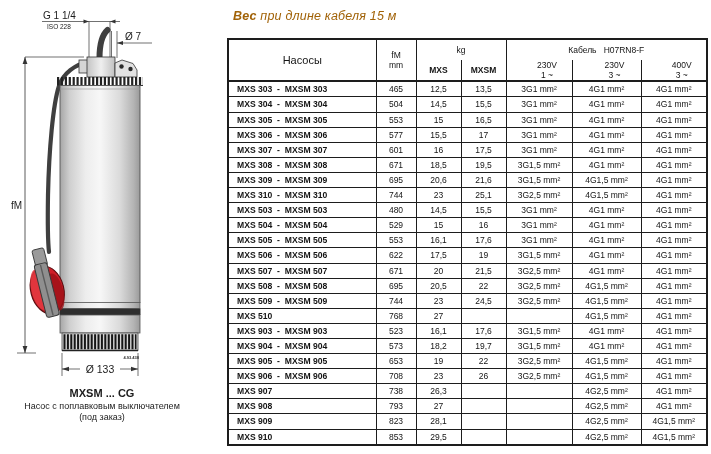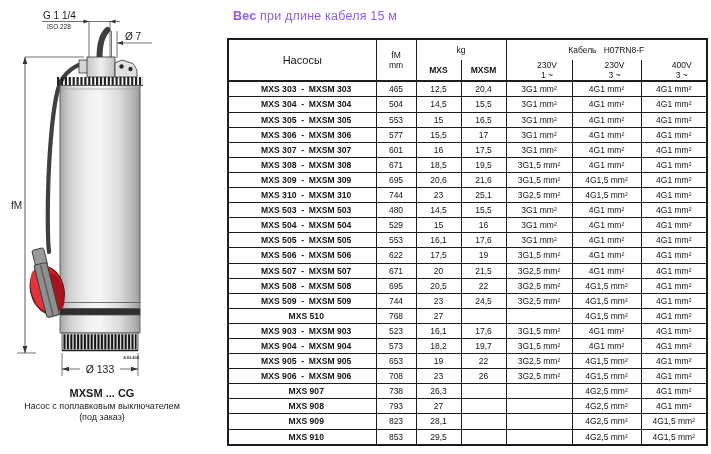--- a/index.html
+++ b/index.html
@@ -1,41 +1,41 @@
 <!DOCTYPE html>
 <html><head>
 <meta charset="utf-8">
 <style>
   html,body{margin:0;padding:0;background:#fff;}
   .page{position:relative;width:711px;height:454px;background:#ffffff;overflow:hidden;
         font-family:"Liberation Sans","DejaVu Sans",sans-serif;color:#111;}
 
   
-  .title{position:absolute;left:233px;top:9px;font-size:12.5px;letter-spacing:.2px;color:#8b5cf6;}
+  .title{position:absolute;left:233px;top:9px;font-size:12.5px;letter-spacing:.2px;color:#a16207;font-style:italic;}
   .title .b{font-weight:bold;}
 
   
   .drawing{position:absolute;left:0;top:0;width:230px;height:454px;}
 
   
   table.spec{position:absolute;left:227px;top:38px;width:481px;border-collapse:collapse;
              table-layout:fixed;font-size:8.5px;color:#141414;}
   table.spec th,table.spec td{border:1px solid #1d1d1d;padding:0;overflow:hidden;}
   table.spec{border:2px solid #1d1d1d;}
   thead th{font-weight:normal;text-align:center;vertical-align:middle;line-height:1.2;}
   thead tr.r1 th{height:20px;}
   thead tr.r2 th{height:19px;}
   thead th.h-group{border-bottom:none;}
   thead th.h-sub{border-top:none;font-weight:bold;}
   thead th.h-sub2{border-top:none;font-weight:normal;padding-left:16px;}
   thead{border-bottom:2px solid #1d1d1d;}
   th.pumps{font-size:11px;}
   th.cablegrp{white-space:pre;}
   tbody td{height:14.1px;line-height:14.1px;text-align:center;font-size:8.5px;}
-  tbody td.c-name{text-align:center;padding-left:8px;font-weight:bold;white-space:pre;font-size:8.6px;}
+  tbody td.c-name{text-align:left;padding-left:8px;font-weight:bold;white-space:pre;font-size:8.6px;}
 </style>
 </head>
 <body>
 
 <div class="page">
 
   <svg class="drawing" viewBox="0 0 230 454" width="230" height="454" xmlns="http://www.w3.org/2000/svg">
     <defs>
       <linearGradient id="bodyGrad" x1="0" y1="0" x2="1" y2="0">
         <stop offset="0" stop-color="#a6a6a6"></stop>
@@ -168,21 +168,21 @@
           <div>400V</div>
           <div>3 ~</div>
         </th>
       </tr>
     </thead>
     <tbody>
         <tr>
           <td class="c-name">MXS 303  -  MXSM 303</td>
           <td class="c-fm">465</td>
           <td class="c-mxs">12,5</td>
-          <td class="c-mxsm">20,4</td>
+          <td class="c-mxsm">13,5</td>
           <td class="c-c1">3G1 mm²</td>
           <td class="c-c2">4G1 mm²</td>
           <td class="c-c3">4G1 mm²</td>
         </tr>
         <tr>
           <td class="c-name">MXS 304  -  MXSM 304</td>
           <td class="c-fm">504</td>
           <td class="c-mxs">14,5</td>
           <td class="c-mxsm">15,5</td>
           <td class="c-c1">3G1 mm²</td>

